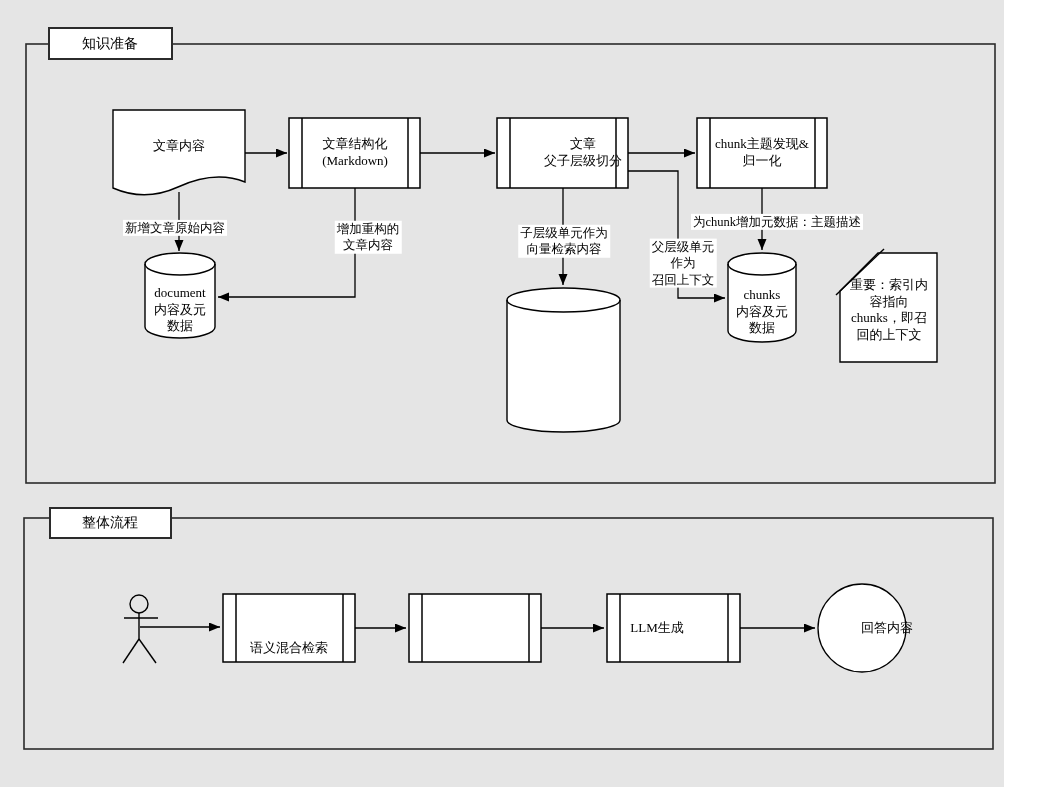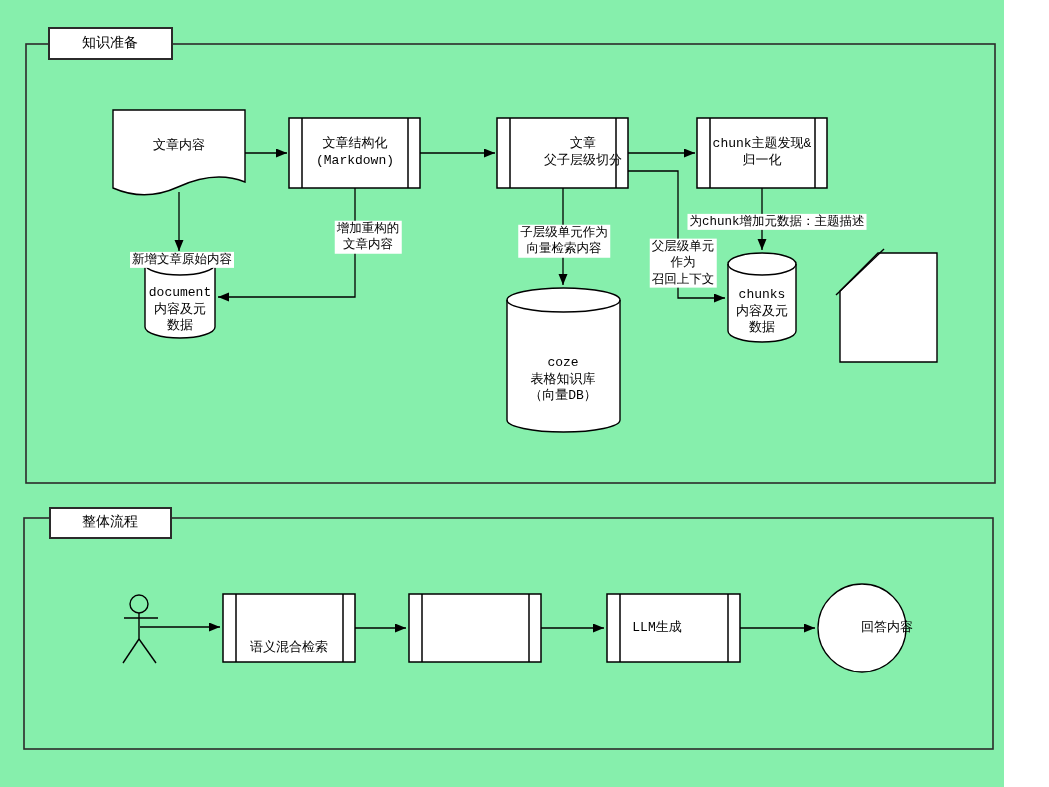--- a/index.html
+++ b/index.html
@@ -1,20 +1,20 @@
 <!DOCTYPE html>
 <html><head>
 <meta charset="utf-8">
 <style>
   html,body{margin:0;padding:0;background:#ffffff;}
   .stage{
     position:relative;
     width:1004px;height:787px;
-    background:#86efac;
-    font-family:Liberation Mono, monospace;
+    background:#e5e5e5;
+    font-family:Liberation Serif, serif;
     color:#000;
     overflow:hidden;
   }
   .stage svg{position:absolute;left:0;top:0;}
   .lbl{
     position:absolute;
     transform:translate(-50%,-50%);
     text-align:center;
     white-space:pre-line;
     font-size:13px;
@@ -136,28 +136,29 @@
   <div class="lbl" style="left:179px;top:146px;">文章内容</div>
   <div class="lbl" style="left:355px;top:153px;">文章结构化
 (Markdown)</div>
   <div class="lbl" style="left:563px;top:153px;margin-left:20px;">文章
 父子层级切分</div>
   <div class="lbl" style="left:762px;top:153px;">chunk主题发现&amp;
 归一化</div>
   <div class="lbl" style="left:180px;top:310px;">document
 内容及元
 数据</div>
-  <div class="lbl" style="left:563px;top:380px;">coze
-表格知识库
-（向量DB）</div>
   <div class="lbl" style="left:762px;top:312px;">chunks
 内容及元
 数据</div>
+  <div class="lbl" style="left:889px;top:310px;">重要：索引内
+容指向
+chunks，即召
+回的上下文</div>
 
-  <div class="lbl edge-lbl" style="left:182px;top:228px;margin-top:32px;">新增文章原始内容</div>
+  <div class="lbl edge-lbl" style="left:175px;top:228px;">新增文章原始内容</div>
   <div class="lbl edge-lbl" style="left:356px;top:237px;margin-left:12px;">增加重构的
 文章内容</div>
   <div class="lbl edge-lbl" style="left:564px;top:241px;">子层级单元作为
 向量检索内容</div>
   <div class="lbl edge-lbl" style="left:683px;top:263px;">父层级单元
 作为
 召回上下文</div>
   <div class="lbl edge-lbl" style="left:777px;top:222px;">为chunk增加元数据：主题描述</div>
 
   <div class="lbl" style="left:289px;top:648px;">语义混合检索</div>

